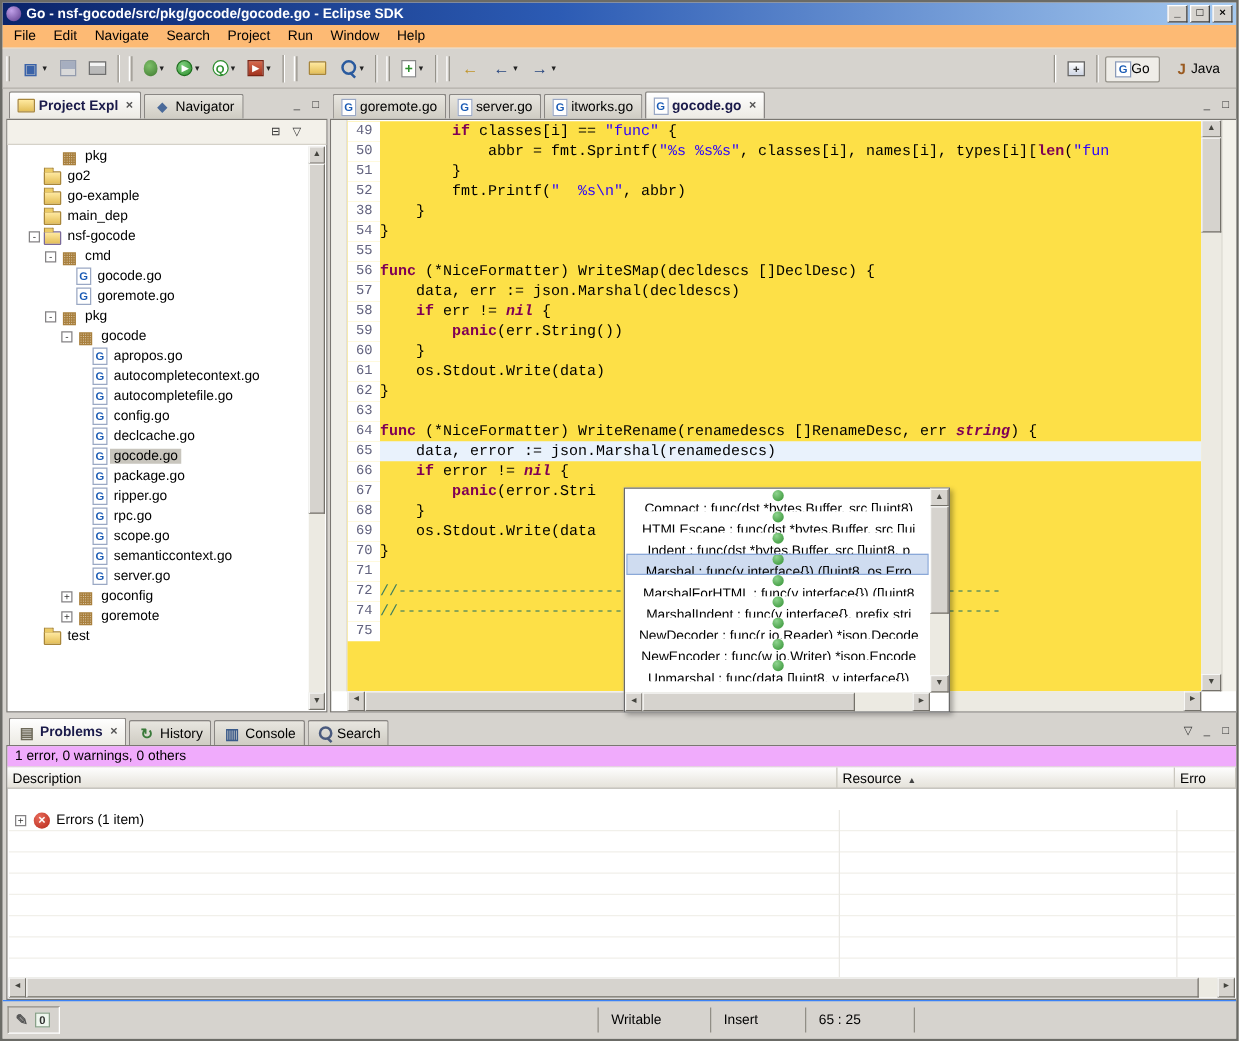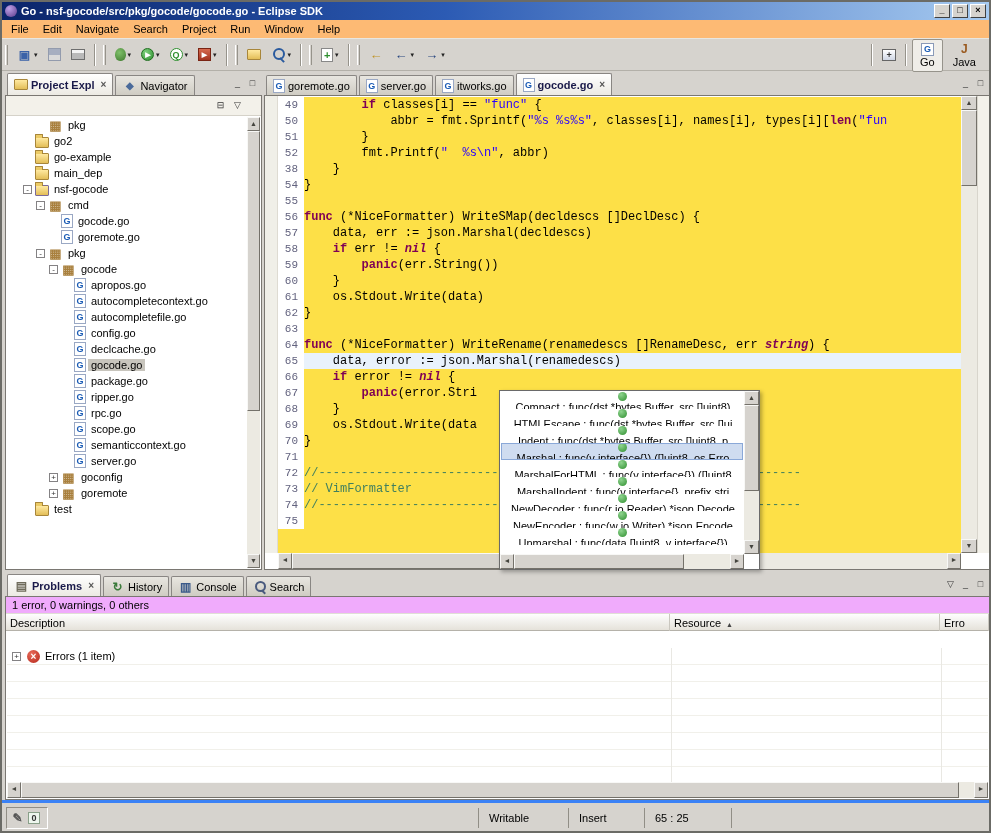--- a/index.html
+++ b/index.html
@@ -20,21 +20,21 @@
 
 
 .toolbar{position:absolute;left:0;top:37px;right:0;height:32px;background:#d6d3ce;border-bottom:1px solid #b3b0a9;display:flex;align-items:center;}
 .tb-left{display:flex;align-items:center;}
 .tb-grip{width:3px;height:20px;border-left:1px solid #fff;border-right:1px solid #96938b;margin:0 4px 0 3px;}
 .tb-sep{width:2px;height:22px;border-left:1px solid #96938b;border-right:1px solid #fff;margin:0 4px;}
 .tb-btn{display:inline-flex;align-items:center;padding:2px 3px;margin:0 1px;border:1px solid transparent;}
 .tb-btn.disabled{opacity:.4;}
 .dd{font-size:7px;margin-left:2px;color:#222;}
 .persp{position:absolute;right:4px;top:0;height:32px;display:flex;align-items:center;}
-.persp-btn{display:inline-flex;align-items:center;gap:0;padding:3px 7px;border:1px solid transparent;margin:0 1px;flex-direction:column;}
+.persp-btn{display:inline-flex;align-items:center;gap:0;padding:3px 7px;border:1px solid transparent;margin:0 1px;}
 .persp-btn.active{background:#efede8;border:1px solid #96938b;border-radius:2px;}
 .persp-label{font-size:11px;}
 
 
 .ic{display:inline-flex;align-items:center;justify-content:center;width:15px;height:14px;flex:none;font-weight:bold;font-size:10px;}
 .ic-new-wizard::before{content:"▣";color:#3a62a8;font-size:12px;}
 .ic-save{background:linear-gradient(#5f79ad 55%,#dfe3ea 55%);border:1px solid #31497e;width:13px;height:13px;}
 .ic-print{background:linear-gradient(#f4f4f4 35%,#b9b9b9 35%);border:1px solid #6e6e6e;width:14px;height:11px;}
 .ic-debug{background:radial-gradient(circle at 40% 35%,#7fc06a,#3f7a2f);border-radius:50% 50% 45% 45%;width:11px;height:13px;}
 .ic-run{background:radial-gradient(circle at 35% 30%,#7ed07e,#2f8f2f);border:1px solid #1f6f1f;border-radius:50%;width:13px;height:13px;}
@@ -150,21 +150,21 @@
 .sort-ind{margin-left:5px;}
 .sort-ind::before{content:"▲";font-size:7px;color:#444;}
 .grid{position:absolute;left:1px;right:1px;top:51px;bottom:17px;overflow:hidden;background:#fff;}
 .grow{height:17px;border-bottom:1px solid #f1f0ea;display:flex;align-items:center;}
 .grow .expander{margin-left:5px;}
 .grow .ic{margin-left:3px;}
 .grow-label{margin-left:5px;}
 .vline{position:absolute;top:0;bottom:0;width:1px;background:#e9e8e3;}
 
 
-.statusbar{position:absolute;left:0;right:0;bottom:0;height:31px;background:#d6d3ce;border-top:3px solid #3b82f6;}
+.statusbar{position:absolute;left:0;right:0;bottom:0;height:31px;background:#d6d3ce;border-top:1px solid #3b82f6;}
 .status-tray{position:absolute;left:4px;top:4px;width:42px;height:22px;border:1px solid;border-color:#918e86 #fff #fff #918e86;display:flex;align-items:center;gap:3px;padding-left:3px;}
 .status-field{position:absolute;top:5px;height:20px;line-height:20px;padding-left:10px;border-left:1px solid #918e86;white-space:nowrap;}
 #status-fields .status-field:nth-child(1){left:476px;width:90px;}
 #status-fields .status-field:nth-child(2){left:566px;width:76px;}
 #status-fields .status-field:nth-child(3){left:642px;width:88px;border-right:1px solid #918e86;}
 </style>
 </head>
 <body>
 
 <div class="window">
@@ -542,24 +542,20 @@
             <span class="ln">70</span>
             <span class="ct"><span class="tk-p">}</span></span>
           </div>
           <div class="cl">
             <span class="ln">71</span>
             <span class="ct"></span>
           </div>
           <div class="cl">
             <span class="ln">72</span>
             <span class="ct"><span class="tk-c">//-------------------------------------------------------------------</span></span>
-          </div>
-          <div class="cl">
-            <span class="ln">73</span>
-            <span class="ct"><span class="tk-c">// VimFormatter</span></span>
           </div>
           <div class="cl">
             <span class="ln">74</span>
             <span class="ct"><span class="tk-c">//-------------------------------------------------------------------</span></span>
           </div>
           <div class="cl">
             <span class="ln">75</span>
             <span class="ct"></span>
           </div>
         </div>

